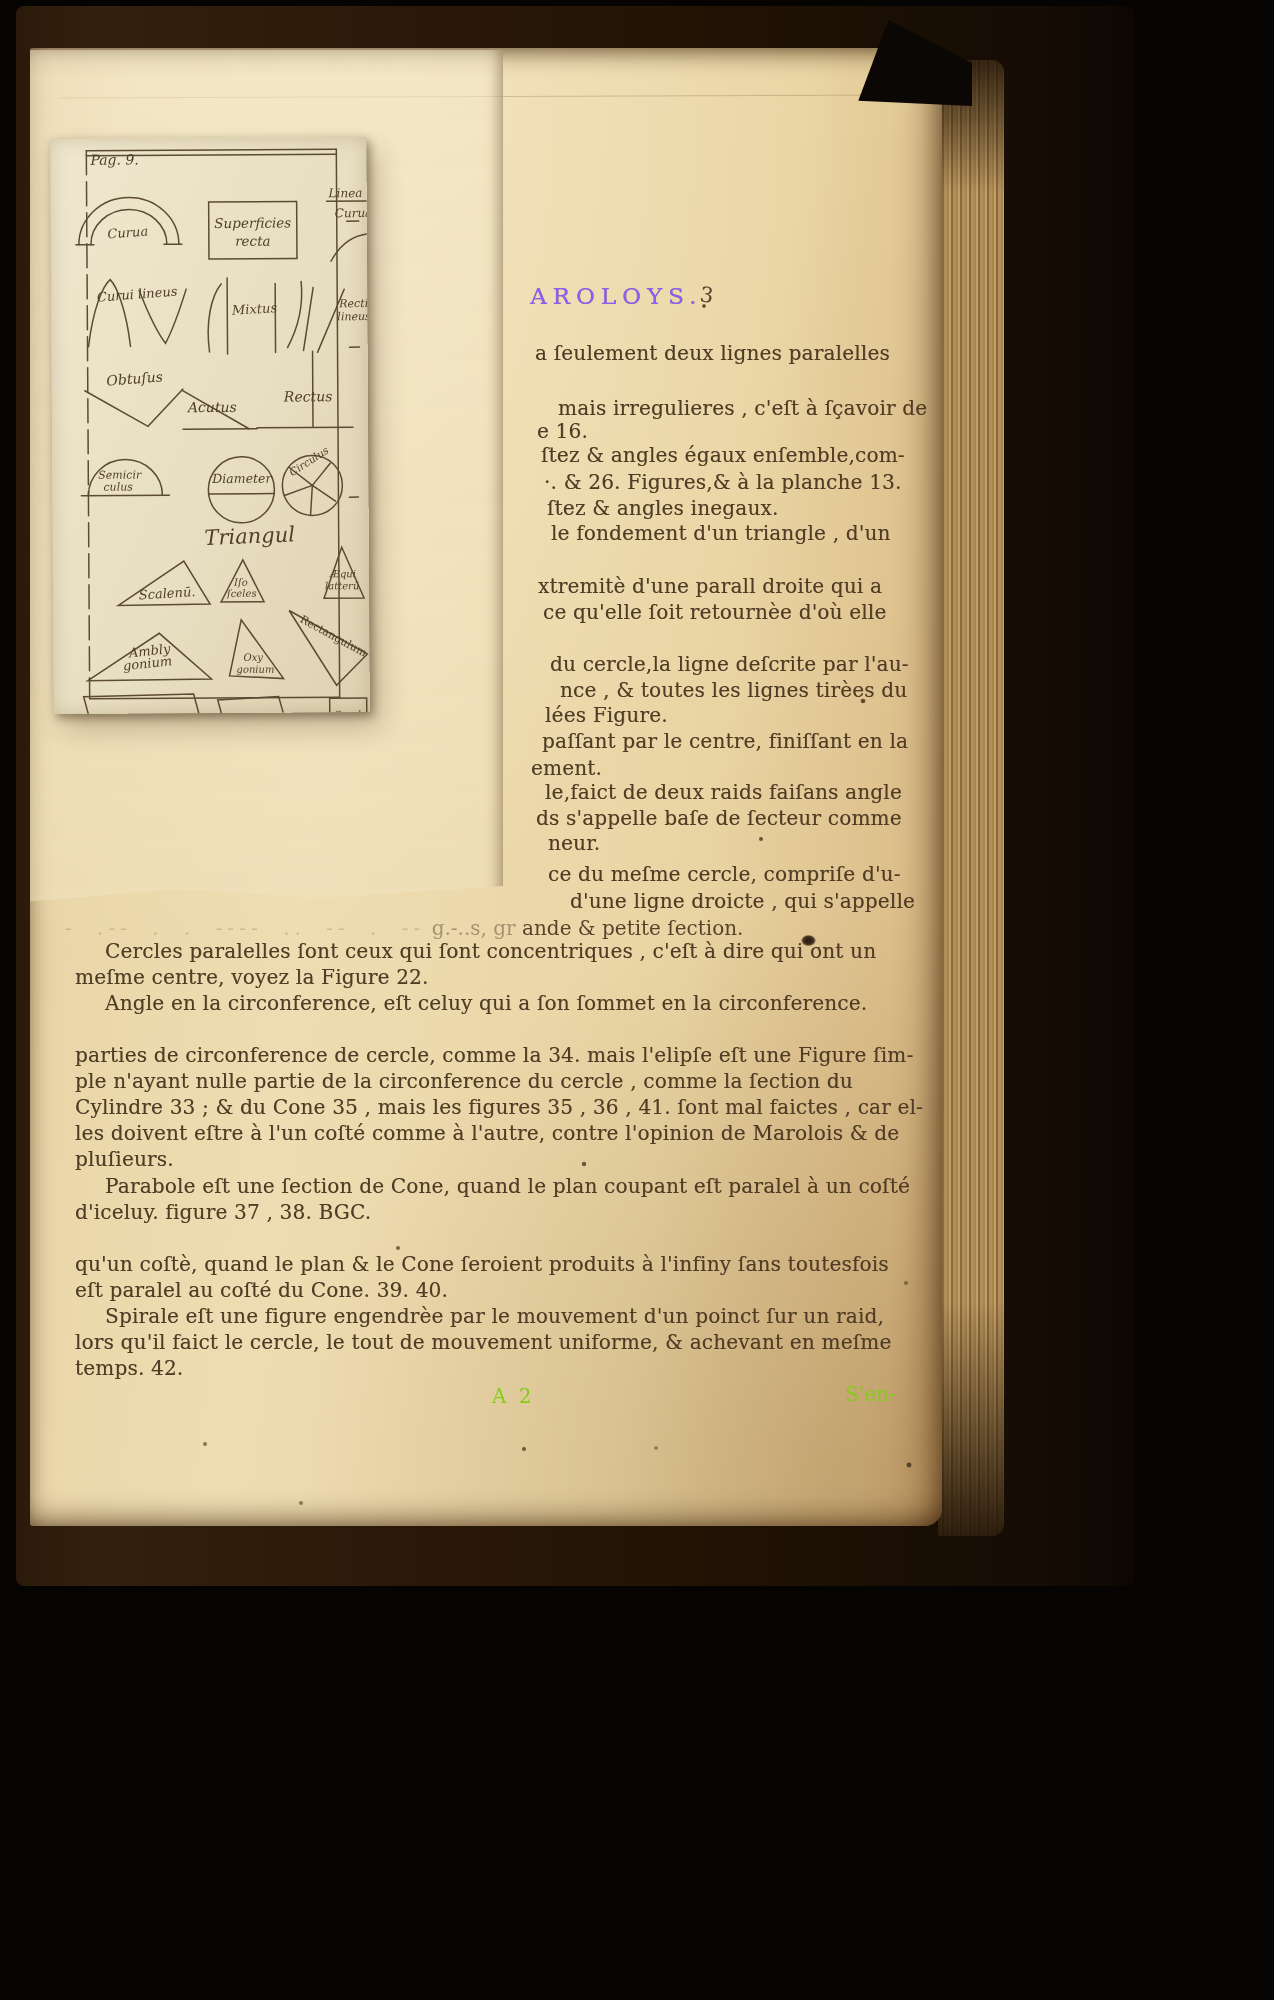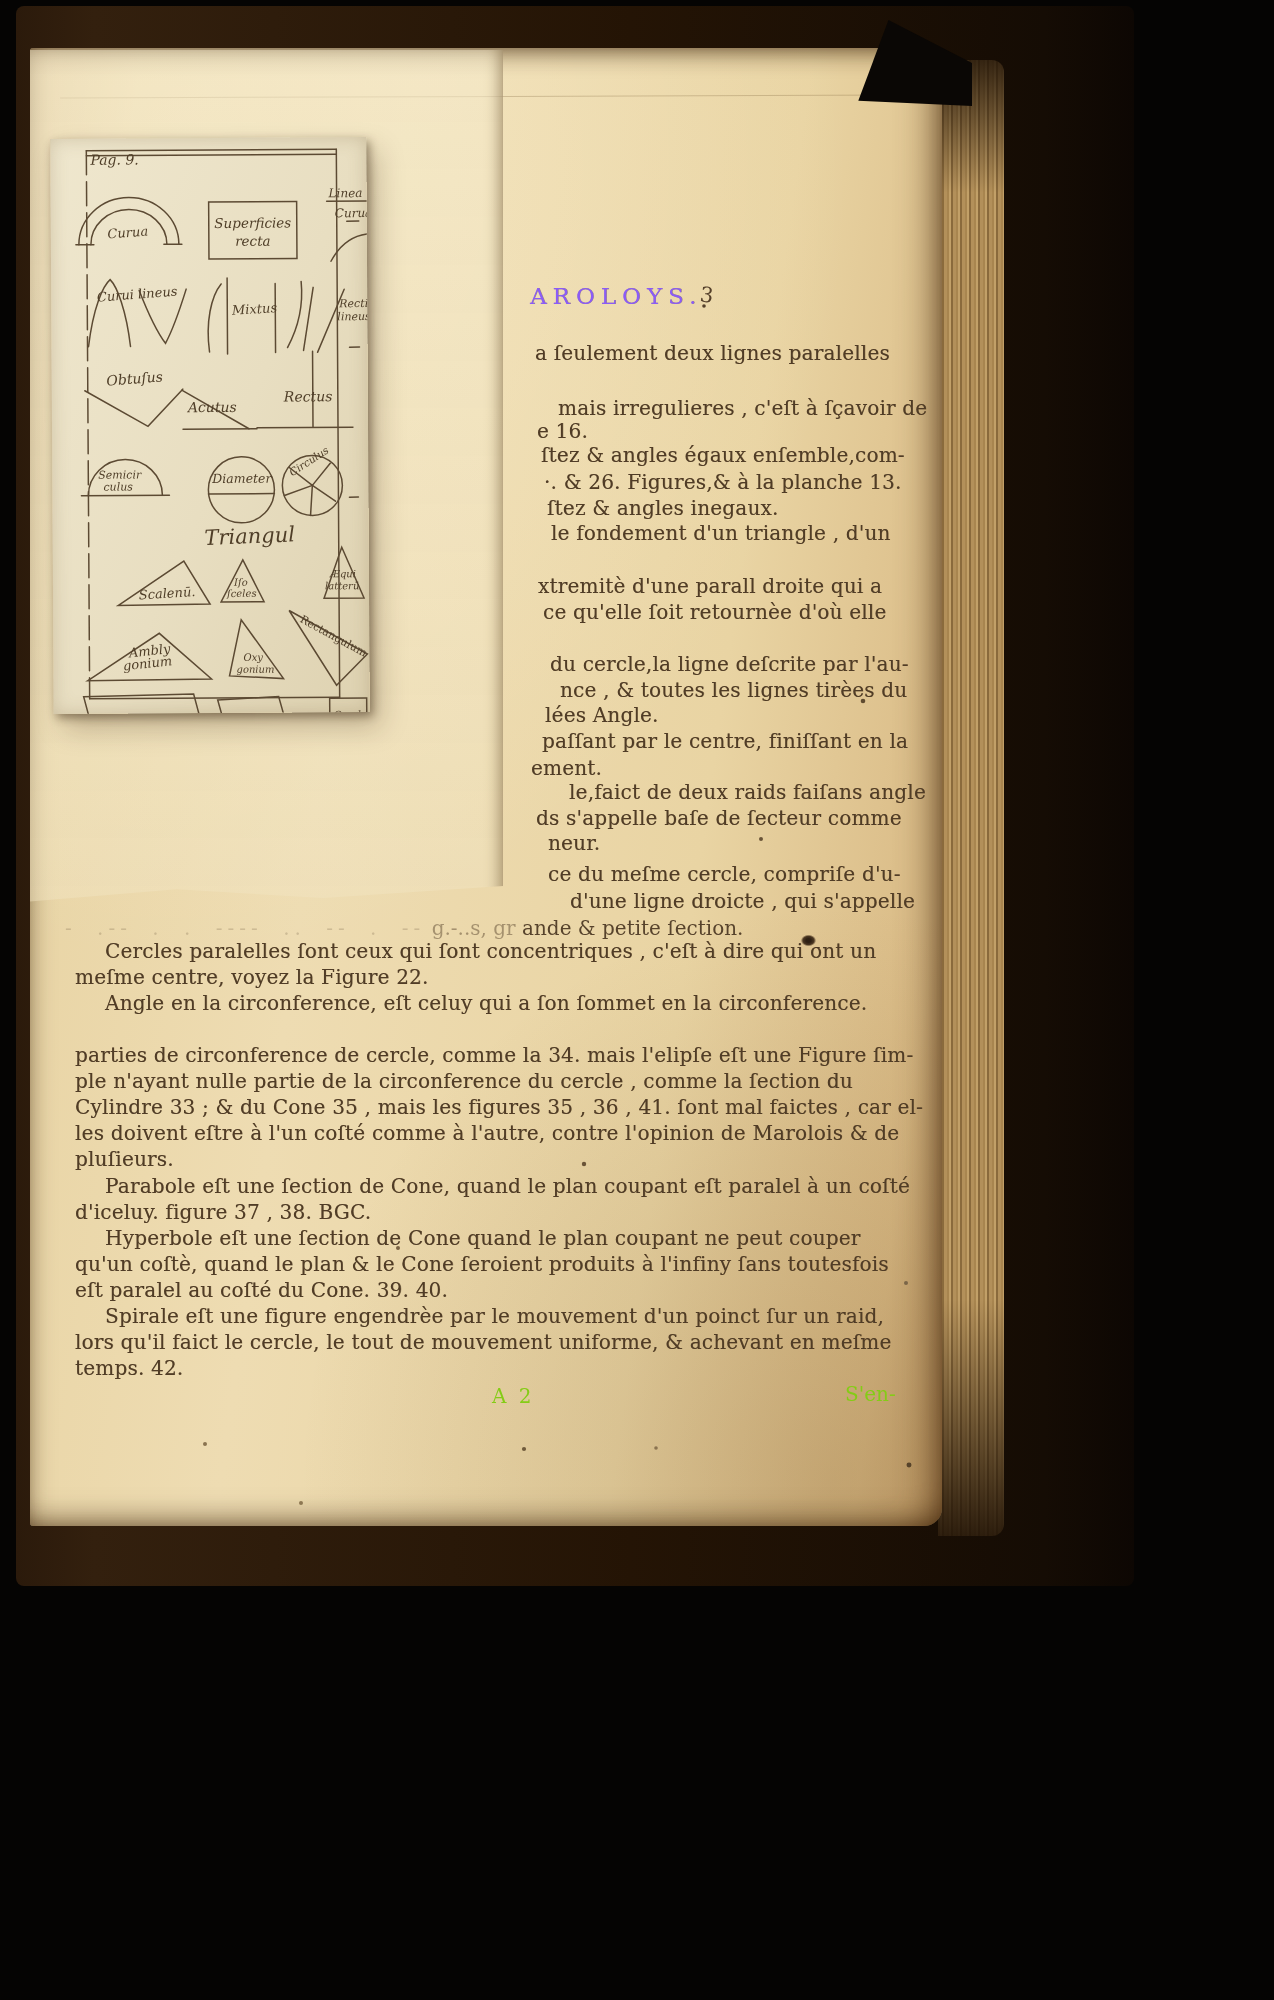--- a/index.html
+++ b/index.html
@@ -72,24 +72,24 @@
   <div class="cl" style="left:558px;top:396px;">mais irregulieres , c'eſt à ſçavoir de</div>
   <div class="cl" style="left:537px;top:419px;">e 16.</div>
   <div class="cl" style="left:541px;top:443px;">ſtez &amp; angles égaux enſemble,com-</div>
   <div class="cl" style="left:544px;top:470px;">·. &amp; 26. Figures,&amp; à la planche 13.</div>
   <div class="cl" style="left:547px;top:496px;">ſtez &amp; angles inegaux.</div>
   <div class="cl" style="left:551px;top:521px;">le fondement d'un triangle , d'un</div>
   <div class="cl" style="left:538px;top:574px;">xtremitè d'une parall droite qui a</div>
   <div class="cl" style="left:543px;top:600px;">ce qu'elle ſoit retournèe d'où elle</div>
   <div class="cl" style="left:550px;top:652px;">du cercle,la ligne deſcrite par l'au-</div>
   <div class="cl" style="left:560px;top:678px;">nce , &amp; toutes les lignes tirèes du</div>
-  <div class="cl" style="left:545px;top:703px;">lées Angle.</div>
+  <div class="cl" style="left:545px;top:703px;">lées Figure.</div>
   <div class="cl" style="left:542px;top:729px;">paſſant par le centre, finiſſant en la</div>
   <div class="cl" style="left:531px;top:756px;">ement.</div>
-  <div class="cl" style="left:545px;top:780px;margin-left:24px;">le,faict de deux raids faiſans angle</div>
+  <div class="cl" style="left:545px;top:780px;">le,faict de deux raids faiſans angle</div>
   <div class="cl" style="left:536px;top:806px;">ds s'appelle baſe de ſecteur comme</div>
   <div class="cl" style="left:548px;top:831px;">neur.</div>
   <div class="cl" style="left:548px;top:862px;">ce du meſme cercle, compriſe d'u-</div>
   <div class="cl" style="left:570px;top:889px;">d'une ligne droicte , qui s'appelle</div>
 
   <div class="faded" style="left:65px;top:916px;">
     <span class="f1">- .-- . . ---- .. -- . --</span>
     <span class="f2">g.-..s, gr</span>
     <span class="f3">ande &amp; petite ſection.</span>
   </div>
@@ -97,21 +97,20 @@
   <div class="bl" style="left:105px;top:939px;">Cercles paralelles ſont ceux qui ſont concentriques , c'eſt à dire qui ont un</div>
   <div class="bl" style="left:75px;top:965px;">meſme centre, voyez la Figure 22.</div>
   <div class="bl" style="left:105px;top:991px;">Angle en la circonference, eſt celuy qui a ſon ſommet en la circonference.</div>
   <div class="bl" style="left:75px;top:1043px;">parties de circonference de cercle, comme la 34. mais l'elipſe eſt une Figure ſim-</div>
   <div class="bl" style="left:75px;top:1069px;">ple n'ayant nulle partie de la circonference du cercle , comme la ſection du</div>
   <div class="bl" style="left:75px;top:1095px;">Cylindre 33 ; &amp; du Cone 35 , mais les figures 35 , 36 , 41. ſont mal faictes , car el-</div>
   <div class="bl" style="left:75px;top:1121px;">les doivent eſtre à l'un coſté comme à l'autre, contre l'opinion de Marolois &amp; de</div>
   <div class="bl" style="left:75px;top:1147px;">pluſieurs.</div>
   <div class="bl" style="left:105px;top:1174px;">Parabole eſt une ſection de Cone, quand le plan coupant eſt paralel à un coſté</div>
   <div class="bl" style="left:75px;top:1200px;">d'iceluy. figure 37 , 38. BGC.</div>
-  <div class="bl" style="left:105px;top:1226px;">Hyperbole eſt une ſection de Cone quand le plan coupant ne peut couper</div>
   <div class="bl" style="left:75px;top:1252px;">qu'un coſtè, quand le plan &amp; le Cone ſeroient produits à l'infiny ſans toutesfois</div>
   <div class="bl" style="left:75px;top:1278px;">eſt paralel au coſté du Cone. 39. 40.</div>
   <div class="bl" style="left:105px;top:1304px;">Spirale eſt une figure engendrèe par le mouvement d'un poinct ſur un raid,</div>
   <div class="bl" style="left:75px;top:1330px;">lors qu'il faict le cercle, le tout de mouvement uniforme, &amp; achevant en meſme</div>
   <div class="bl" style="left:75px;top:1356px;">temps. 42.</div>
 
   <div class="sig" style="left:492px;top:1384px;">A 2</div>
   <div class="sig" style="left:845px;top:1382px;letter-spacing:0;">S'en-</div>
 
   <div class="blot"></div>

